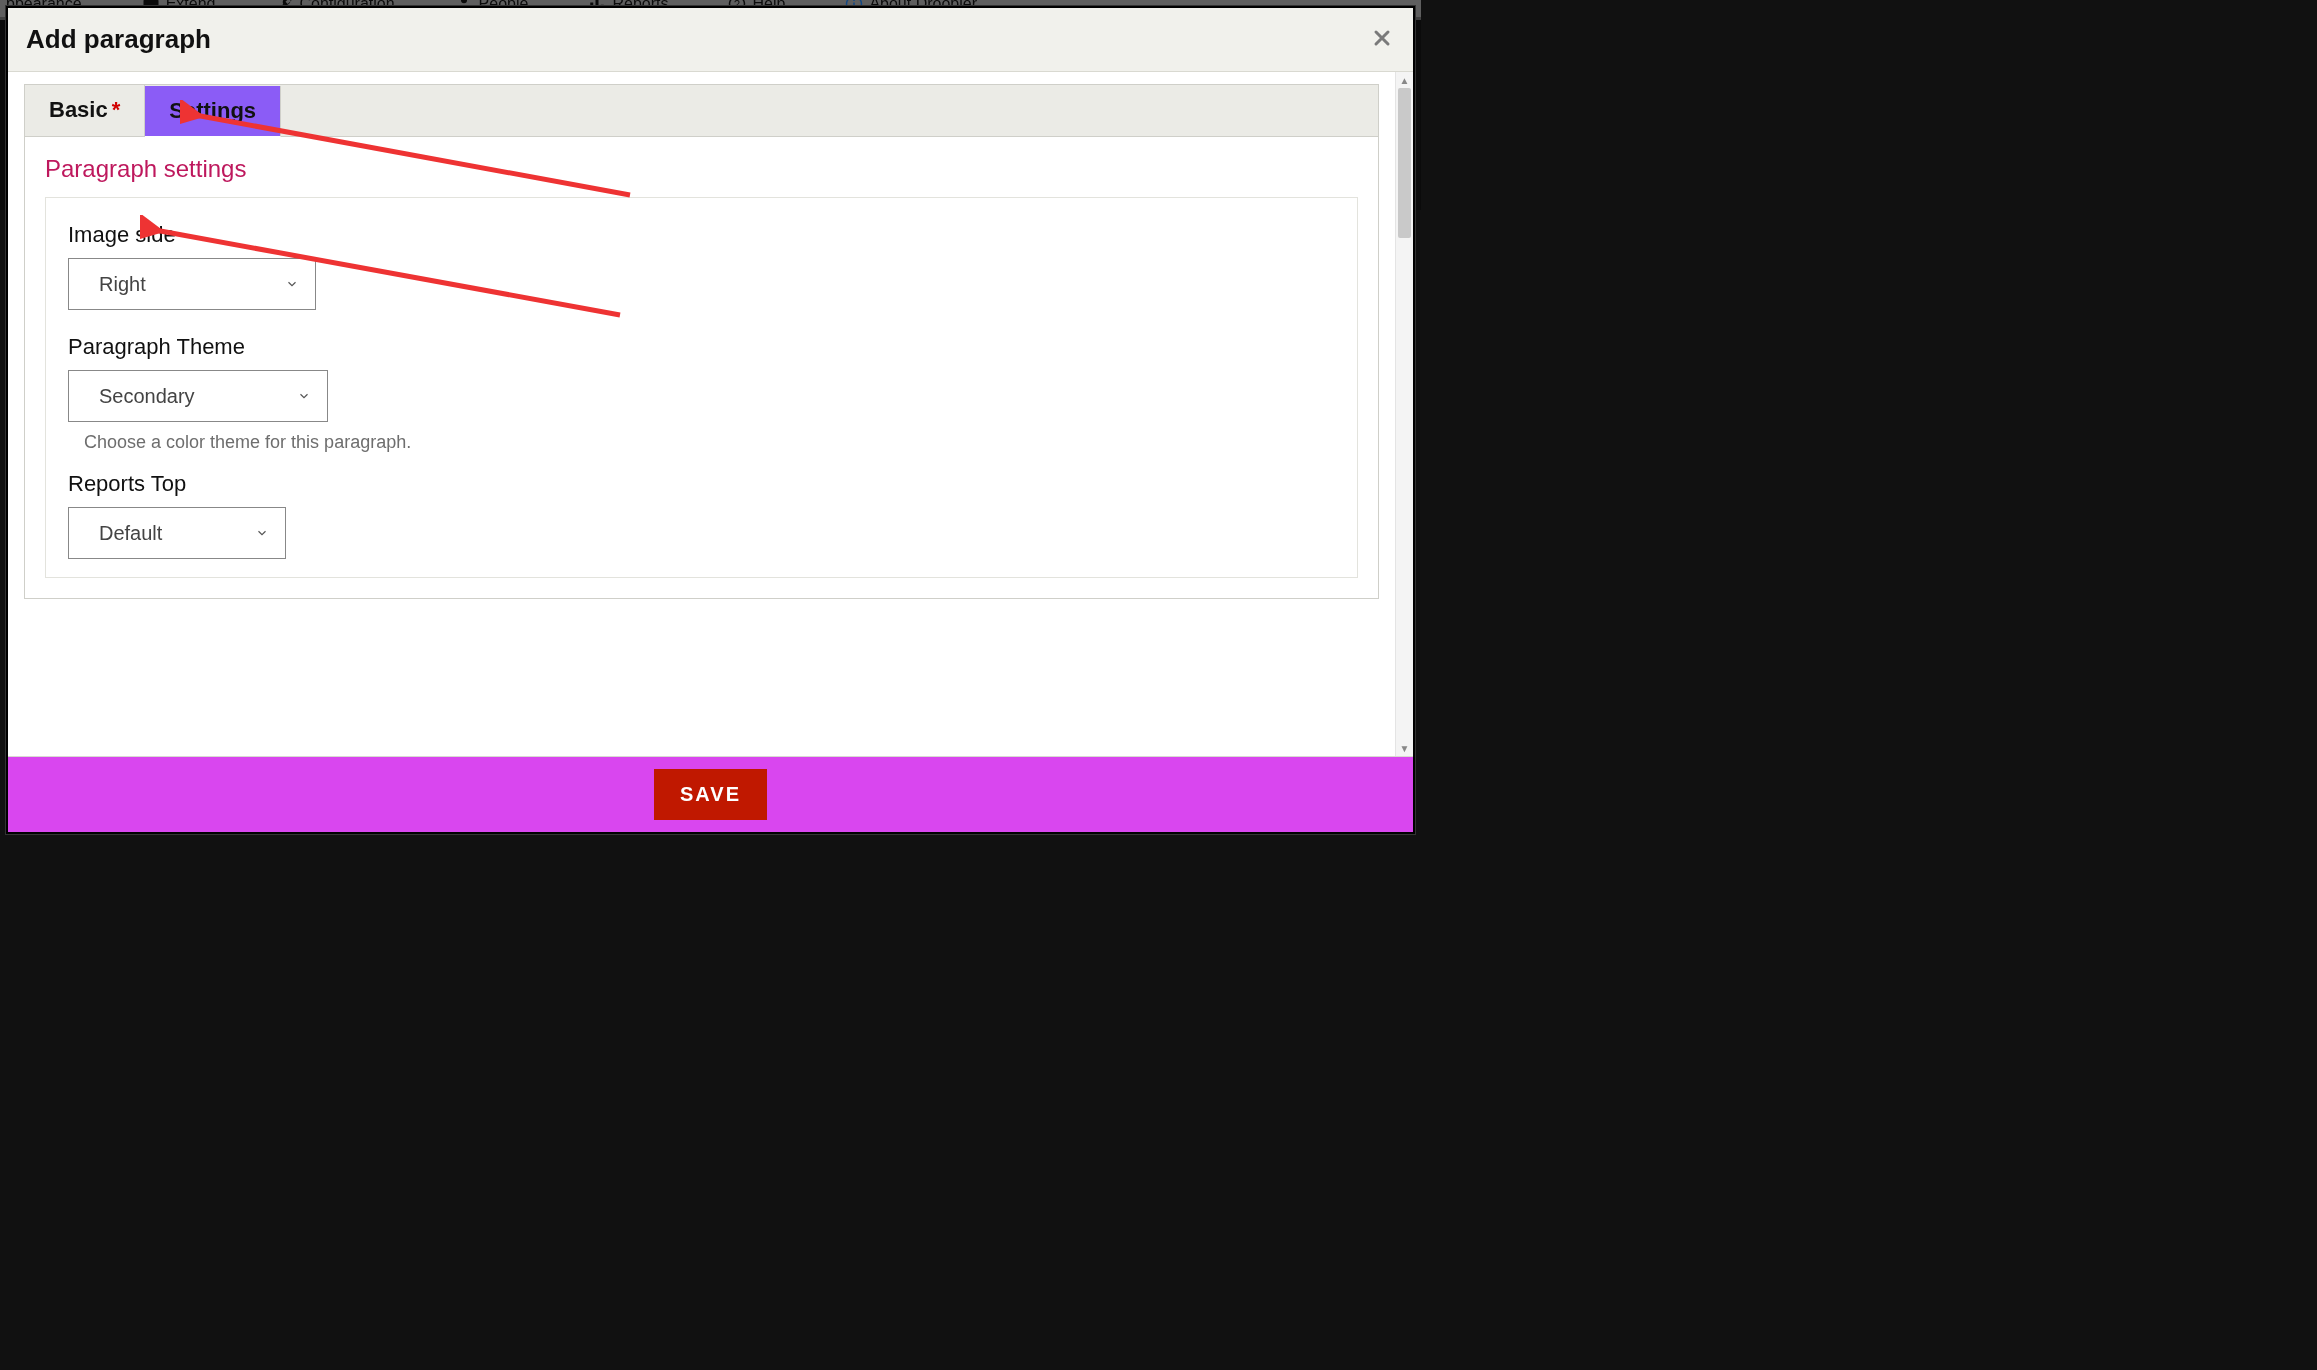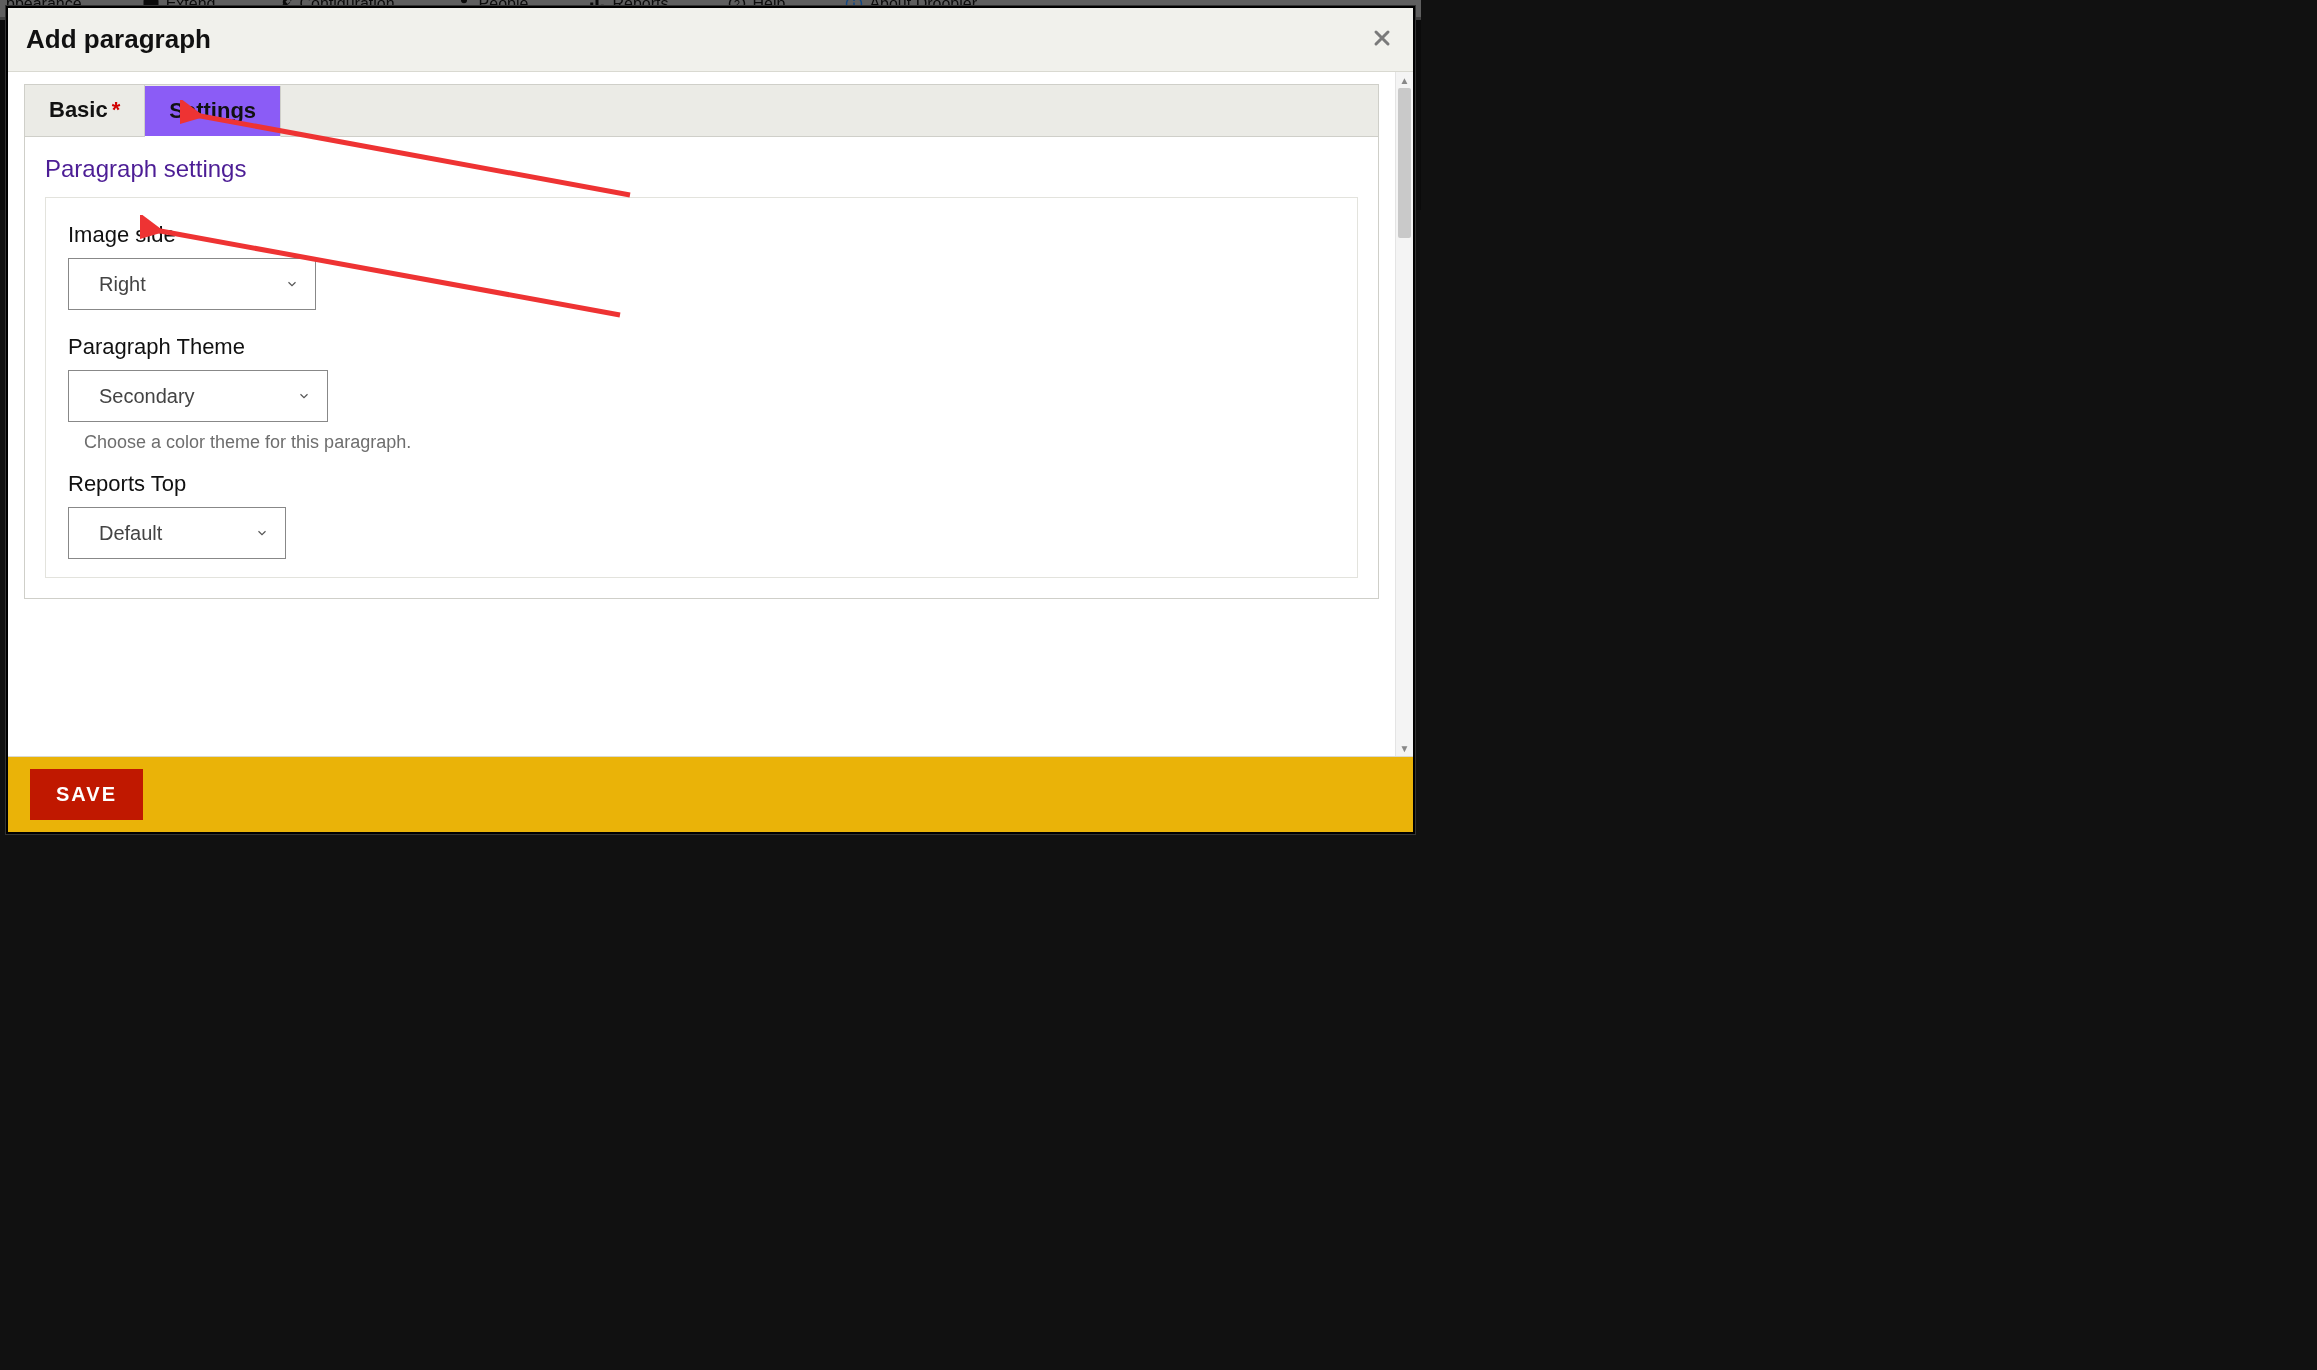--- a/index.html
+++ b/index.html
@@ -137,21 +137,21 @@
   .tab .req {
     color:#d10000;
     margin-left:4px;
   }
   .tab-body {
     padding:14px 20px 20px 20px;
     background:#fff;
   }
   .section-title {
     font-size:24px;
-    color:#4c1d95;
+    color:#be185d;
     margin:4px 0 14px 0;
     font-weight:400;
   }
   .fieldset {
     border:1px solid #e3e3dd;
     padding:18px 22px;
   }
   .fld-label {
     font-size:22px;
     color:#111;
@@ -174,25 +174,25 @@
   .fake-select.w2 { width:260px; }
   .fake-select.w3 { width:218px; }
   .fake-select .chev { color:#555; }
   .help-text {
     font-size:18px;
     color:#6e6e6e;
     margin:10px 0 18px 16px;
   }
 
   .modal-footer {
-    background:#eab308;
+    background:#d946ef;
     border-top:1px solid #d9d9d1;
-    padding:12px 22px;
-    display:flex;
-    justify-content:flex-start;
+    padding:12px 28px;
+    display:flex;
+    justify-content:center;
   }
   .btn-save {
     background:#c01800;
     color:#fff;
     font-size:20px;
     font-weight:700;
     letter-spacing:2px;
     padding:14px 26px;
     border:none;
     cursor:pointer;

